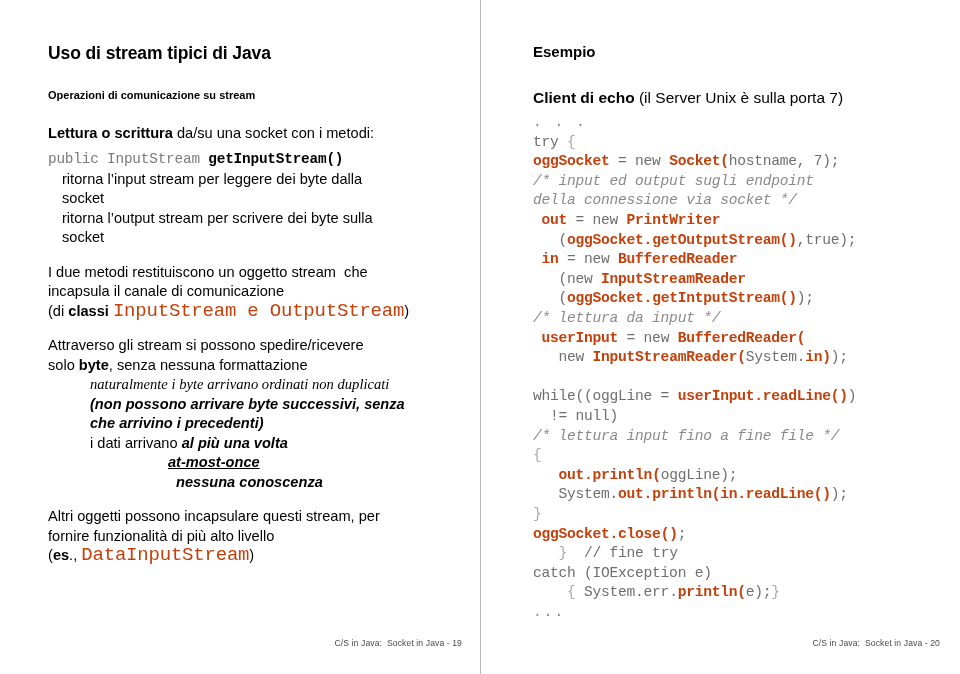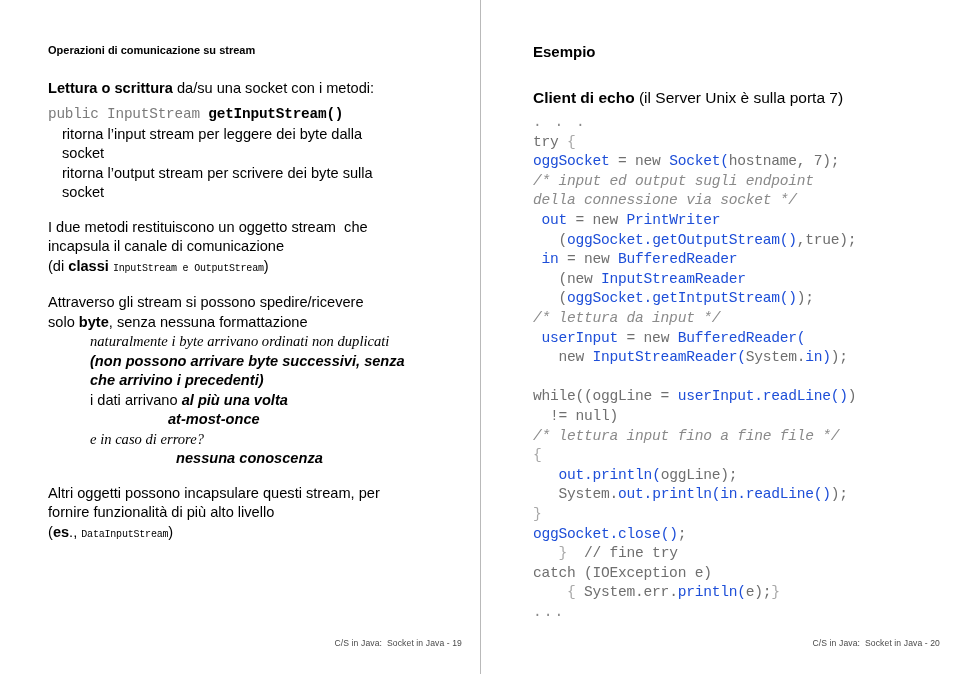--- a/index.html
+++ b/index.html
@@ -62,32 +62,32 @@
   
   .block { margin: 0 0 15px 0; }
   .line {
     font-size: 14.6px;
     line-height: 19.5px;
     white-space: pre-wrap;
   }
   .line.just { text-align: justify; text-align-last: left; }
   .ind1 { padding-left: 14px; }
   .ind2 { padding-left: 42px; }
-  .ind3 { padding-left: 120px; }
+  .ind3 { padding-left: 120px; text-decoration: underline; }
   .ind4 { padding-left: 128px; }
 
   b  { font-weight: bold; }
   i  { font-style: italic; font-family: Liberation Serif, serif; }
   .bi { font-weight: bold; font-style: italic; }
 
   
   .mono {
     font-family: "Liberation Mono", "DejaVu Sans Mono", monospace;
-    font-size: 10px;
-    color: #000000;
+    font-size: 19px;
+    color: #c2410c;
     letter-spacing: -0.2px;
   }
   .mono-line {
     font-family: "Liberation Mono", "DejaVu Sans Mono", monospace;
     font-size: 14.4px;
     line-height: 19.5px;
     color: #7b7b7b;
     letter-spacing: -0.2px;
     white-space: pre-wrap;
     margin-top: 7px;
@@ -96,21 +96,21 @@
 
   
   .code {
     font-family: "Liberation Mono", "DejaVu Sans Mono", monospace;
     font-size: 14.6px;
     line-height: 19.6px;
     letter-spacing: -0.25px;
     color: #6f6f6f;
     white-space: pre;
   }
-  .code .k  { color: #1d4ed8; font-weight: normal; }
+  .code .k  { color: #c2410c; font-weight: bold; }
   .code .c  { color: #8a8a8a; font-style: italic; }
   .code .br { color: #a8a8a8; }
   .code .dots { color: #8a8a8a; letter-spacing: 2px; }
   .code-row { white-space: pre; }
   .code-gap { height: 19.6px; }
 
   
   .footer {
     position: absolute;
     right: 18px;
@@ -122,20 +122,21 @@
   }
   .slide-right .footer { right: 20px; }
 </style>
 </head>
 <body>
 
 <div class="slide-pair">
 
   <section class="slide slide-left">
 
+    <h1 class="slide-title">Uso di stream tipici di Java</h1>
 
     <h2 class="subhead">Operazioni di comunicazione su stream</h2>
 
     <div class="block">
       <div class="line"><b>Lettura o scrittura</b><span> da/su una socket con i metodi:</span></div>
 
       <div class="mono-line"><span>public InputStream </span><b>getInputStream</b><b>()</b></div>
 
       <div class="line ind1 just">ritorna l’input stream per leggere dei byte dalla</div>
       <div class="line ind1">socket</div>
@@ -152,21 +153,20 @@
     </div>
 
     <div class="block">
       <div class="line just">Attraverso gli stream si possono spedire/ricevere</div>
       <div class="line"><span>solo </span><b>byte</b><span>, senza nessuna formattazione</span></div>
       <div class="line ind2"><i>naturalmente i byte arrivano ordinati non duplicati</i></div>
       <div class="line ind2"><span class="bi">(non possono arrivare byte successivi, senza</span></div>
       <div class="line ind2"><span class="bi">che arrivino i precedenti)</span></div>
       <div class="line ind2"><span>i dati arrivano </span><span class="bi">al più una volta</span></div>
       <div class="line ind3"><span class="bi">at-most-once</span></div>
-      <div class="line ind2"><i>e in caso di errore?</i></div>
       <div class="line ind4"><span class="bi">nessuna conoscenza</span></div>
     </div>
 
     <div class="block">
       <div class="line just">Altri oggetti possono incapsulare questi stream, per</div>
       <div class="line">fornire funzionalità di più alto livello</div>
       <div class="line"><span>(</span><b>es</b><span>., </span><span class="mono">DataInputStream</span><span>)</span></div>
     </div>
 
     <div class="footer">C/S in Java:  Socket in Java - 19</div>

